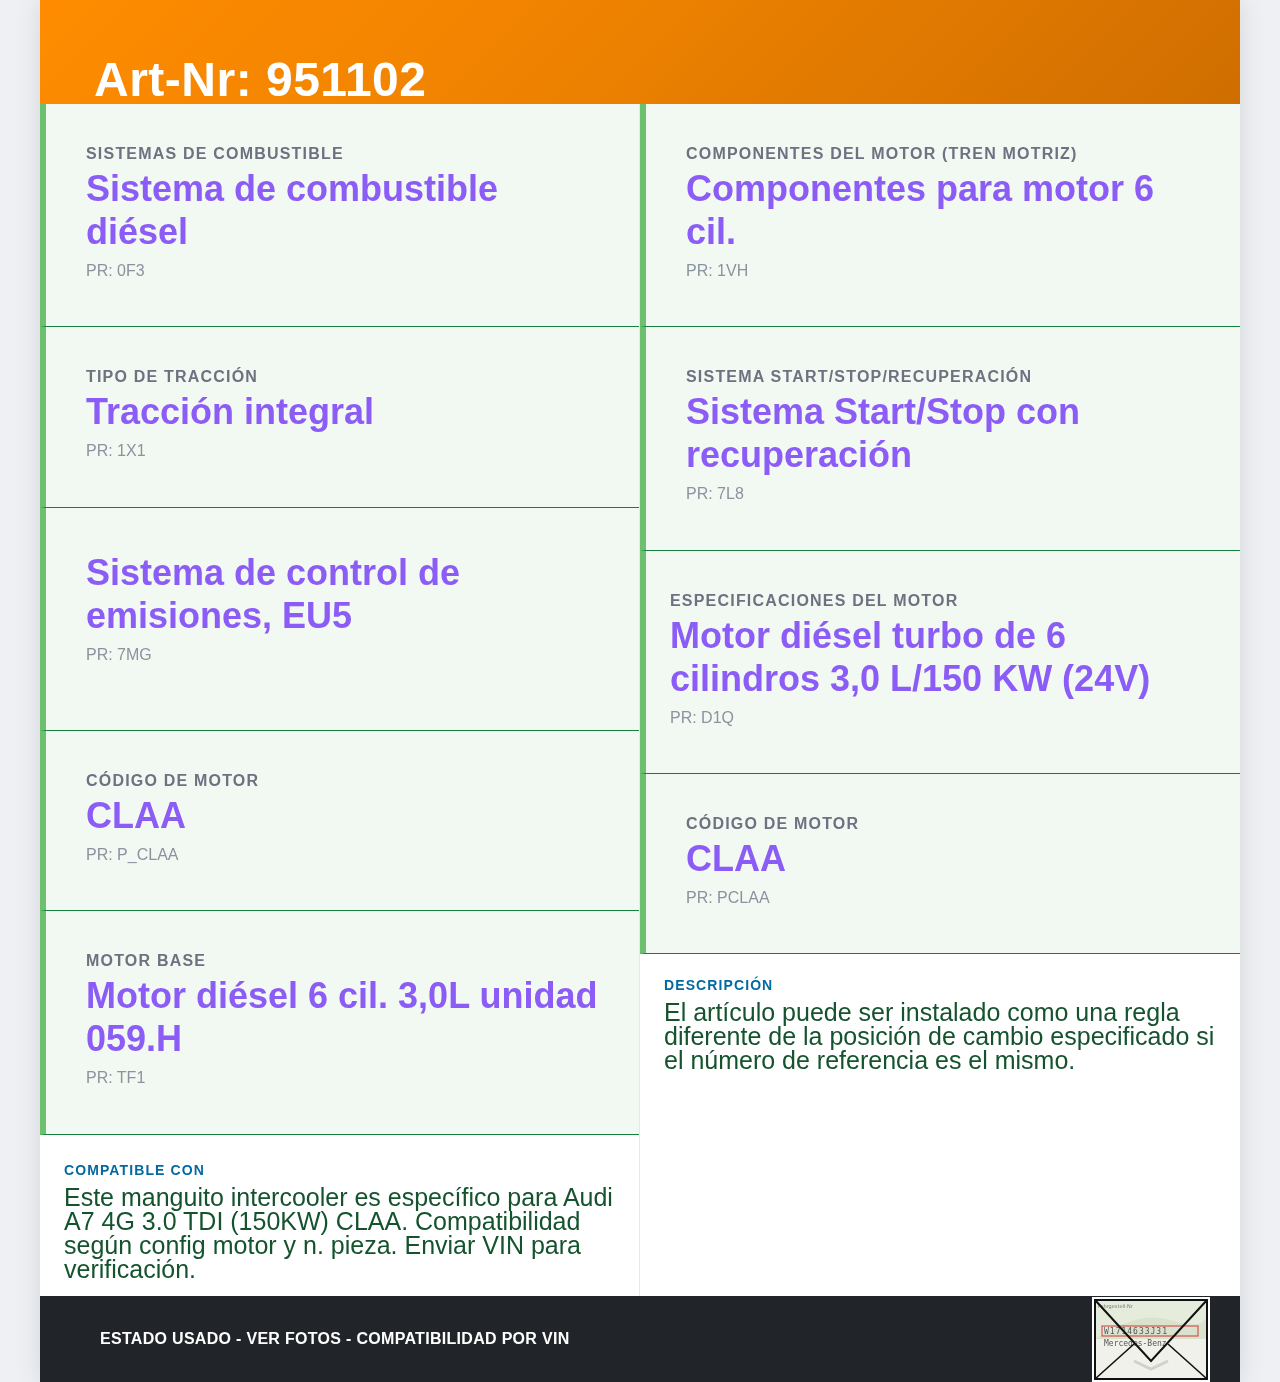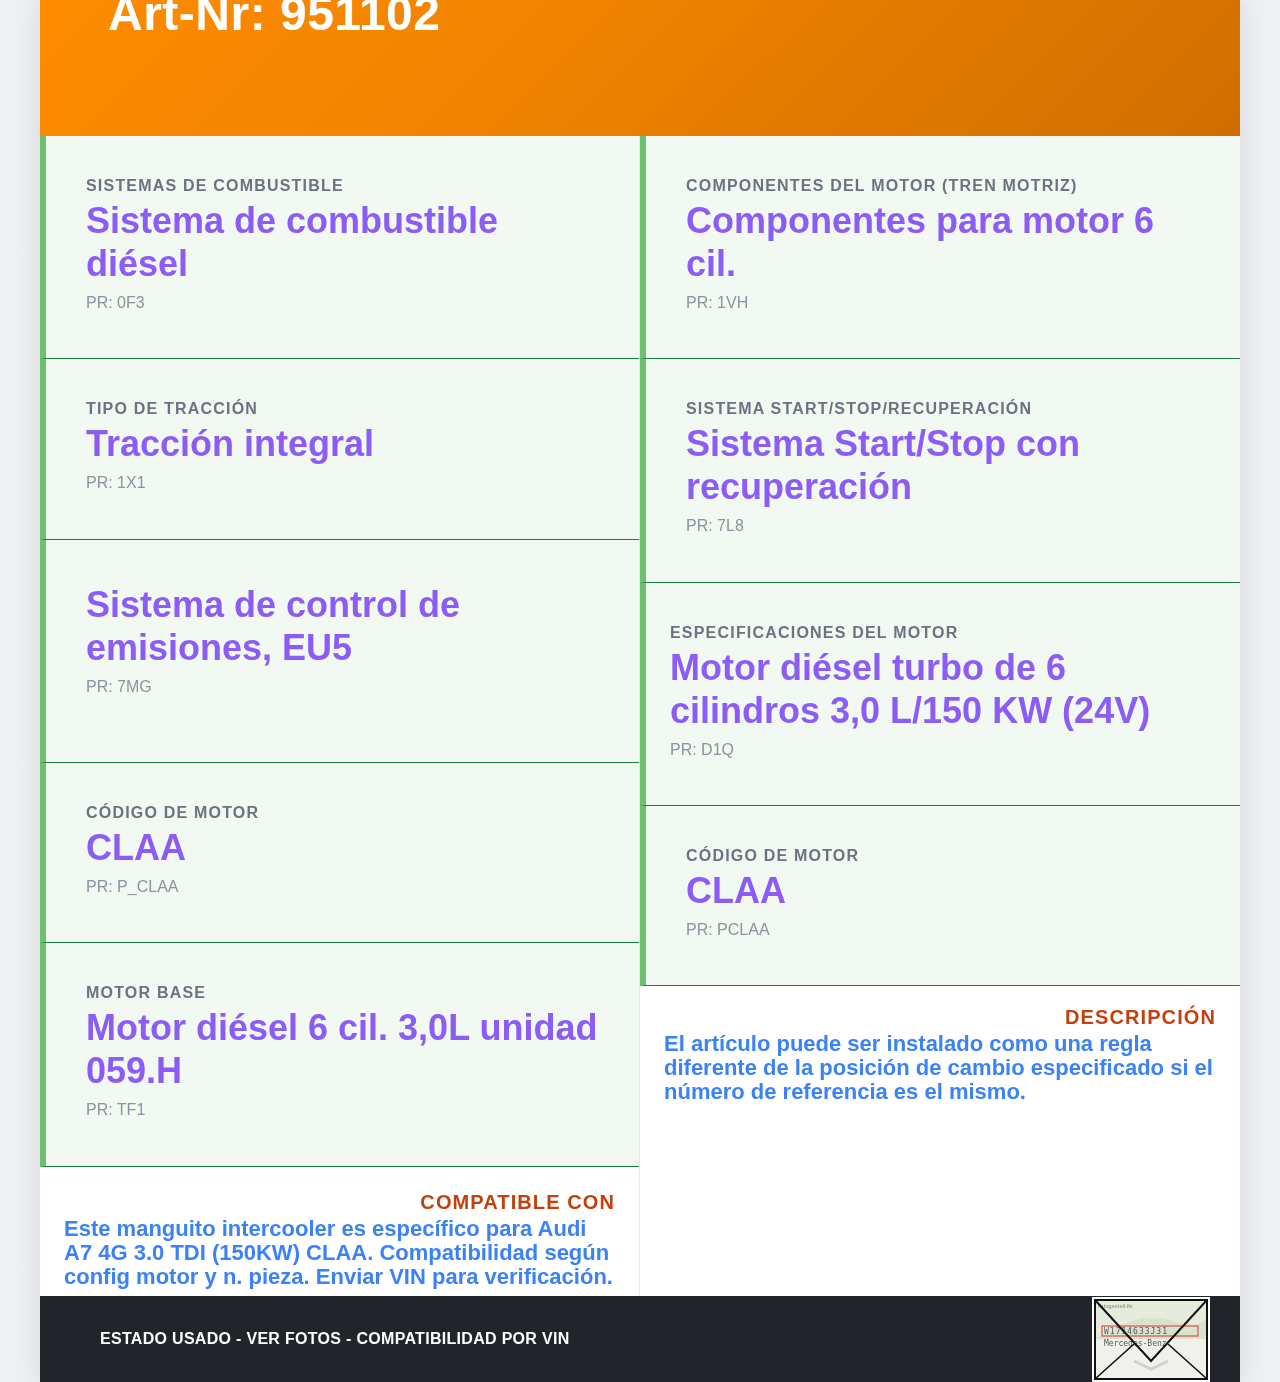--- a/index.html
+++ b/index.html
@@ -8,23 +8,23 @@
       background: linear-gradient(90deg, #eef0f3 0%, #e3e5e9 50%, #eef0f3 100%);
       font-family: "Liberation Sans", "DejaVu Sans", sans-serif;
       position: relative;
     }
     .sheet {
       position: absolute; left: 40px; top: 0; width: 1200px; height: 1382px;
       background: #ffffff;
       box-shadow: 0 0 24px rgba(0,0,0,0.10);
     }
     .header {
-      height: 136px;
+      height: 104px;
       background: linear-gradient(135deg, #ff8c00 0%, #ee8200 45%, #cf6e00 100%);
-      display: flex; align-items: flex-start; padding-left: 68px;
+      display: flex; align-items: flex-end; padding-left: 54px;
     }
     .header h1 {
       color: #ffffff; font-size: 48px; font-weight: 700; letter-spacing: 0.5px;
       line-height: 1; margin-top: -10px;
     }
     .grid { display: flex; width: 1200px; }
     .col { width: 600px; display: flex; flex-direction: column; }
     .col.left { border-right: 1px solid #e6e8eb; }
     .card {
       background: #f2f9f2;
@@ -38,25 +38,25 @@
     }
     .card .value {
       font-size: 36px; font-weight: 700; color: #8b5cf6;
       line-height: 43px; margin-top: 3px;
     }
     .card .code {
       font-size: 16px; color: #8a939e; margin-top: 8px; line-height: 20px;
     }
     .note { padding: 22px 24px 24px 24px; background: #ffffff; }
     .note .label {
-      font-size: 20px; font-weight: 700; color: #c2410c; letter-spacing: 1.1px;
-      text-transform: uppercase; line-height: 18px; text-align: right;
+      font-size: 14px; font-weight: 700; color: #0369a1; letter-spacing: 1.1px;
+      text-transform: uppercase; line-height: 18px;
     }
     .note .text {
-      font-size: 22px; font-weight: 700; color: #3b82f6; line-height: 24px; margin-top: 6px;
+      font-size: 25px; font-weight: 400; color: #14532d; line-height: 24px; margin-top: 6px;
     }
     .footer {
       position: absolute; left: 0; top: 1296px; width: 1200px; height: 86px;
       background: #212428;
       display: flex; align-items: center; padding-left: 60px;
     }
     .footer .status {
       color: #ffffff; font-size: 16px; font-weight: 700; letter-spacing: 0.3px;
     }
     .thumb {

